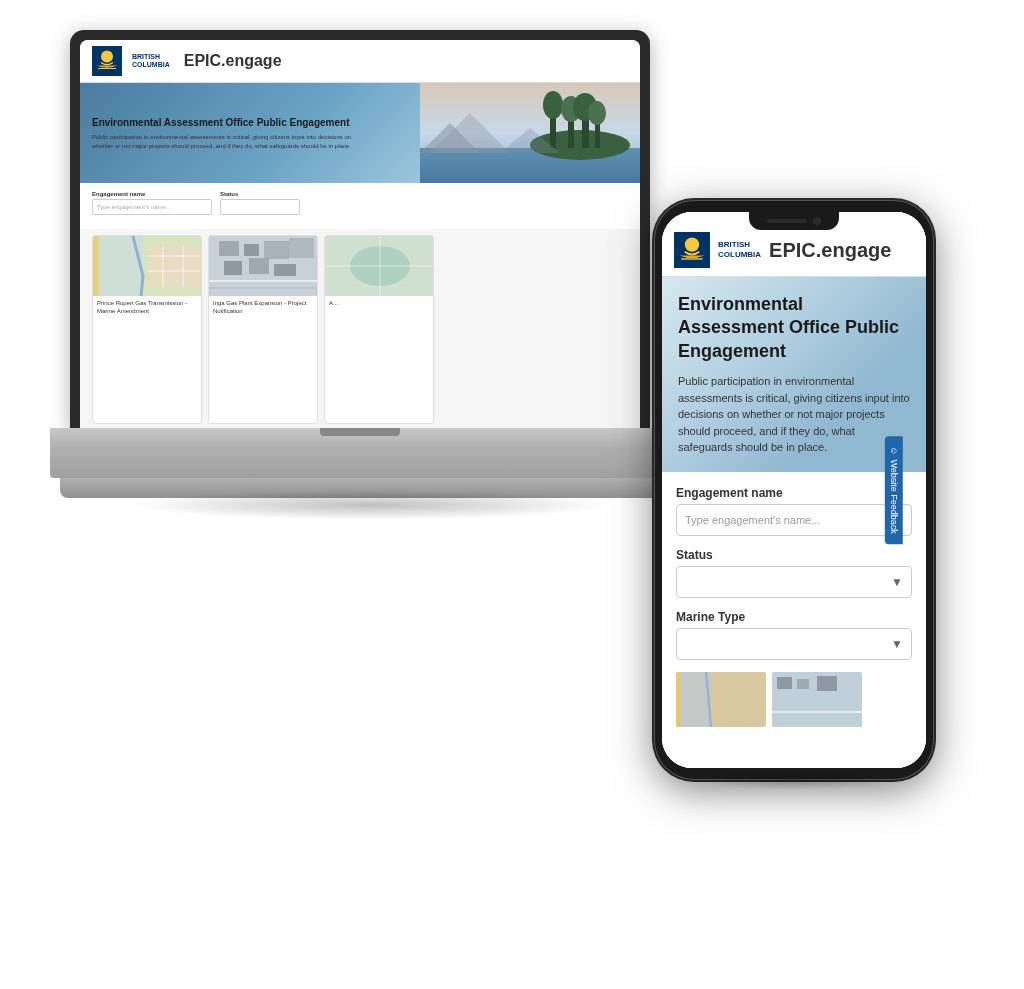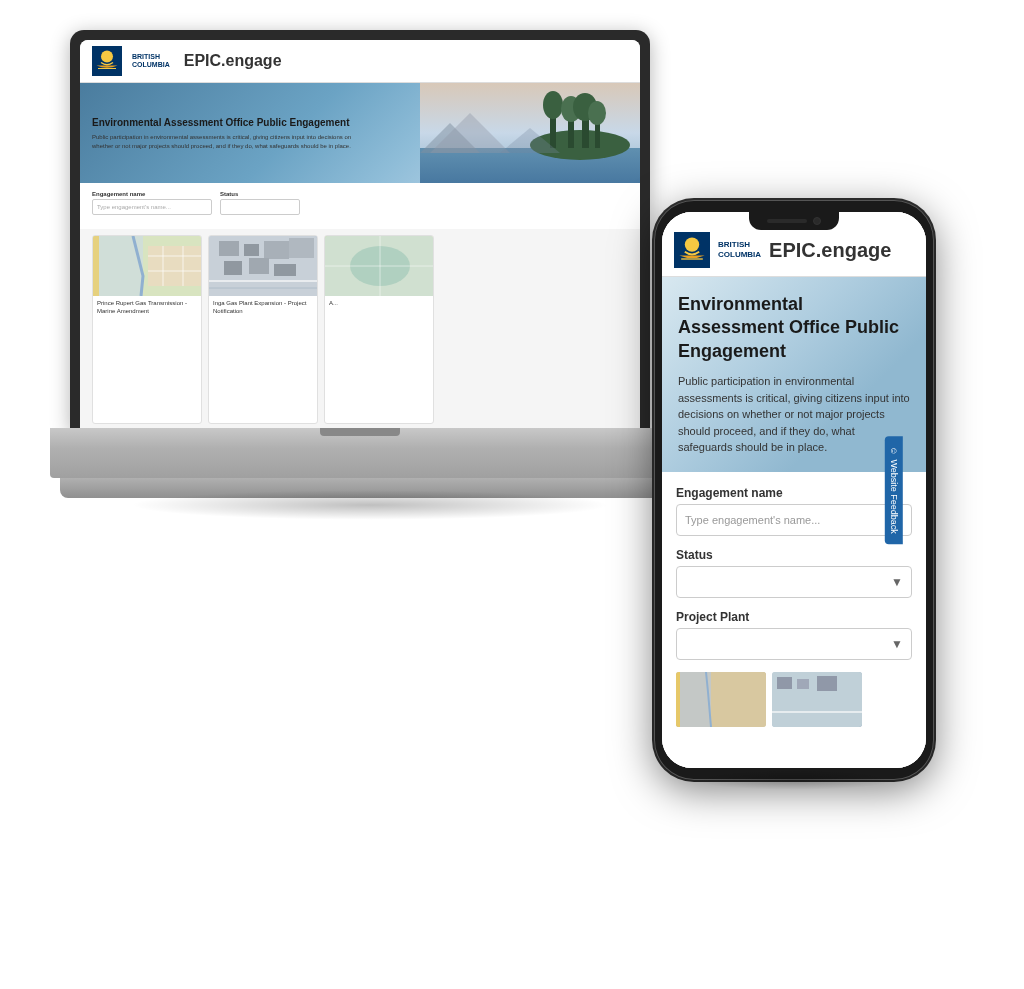--- a/index.html
+++ b/index.html
@@ -669,21 +669,21 @@
             </div>
 
             <div>
               <div class="phone-field-label">Status</div>
               <div class="phone-select-mock">
                 <span class="select-arrow">▼</span>
               </div>
             </div>
 
             <div>
-              <div class="phone-field-label">Project Plant</div>
+              <div class="phone-field-label">Marine Type</div>
               <div class="phone-select-mock">
                 <span class="select-arrow">▼</span>
               </div>
             </div>
 
             <div class="phone-mini-cards">
               <div class="phone-mini-card mini-map-1">
                 <svg width="90" height="55" viewBox="0 0 90 55" xmlns="http://www.w3.org/2000/svg">
                   <rect width="90" height="55" fill="#d8c8a0"></rect>
                   <rect x="0" y="0" width="35" height="55" fill="#b8c8e0" opacity="0.6"></rect>

